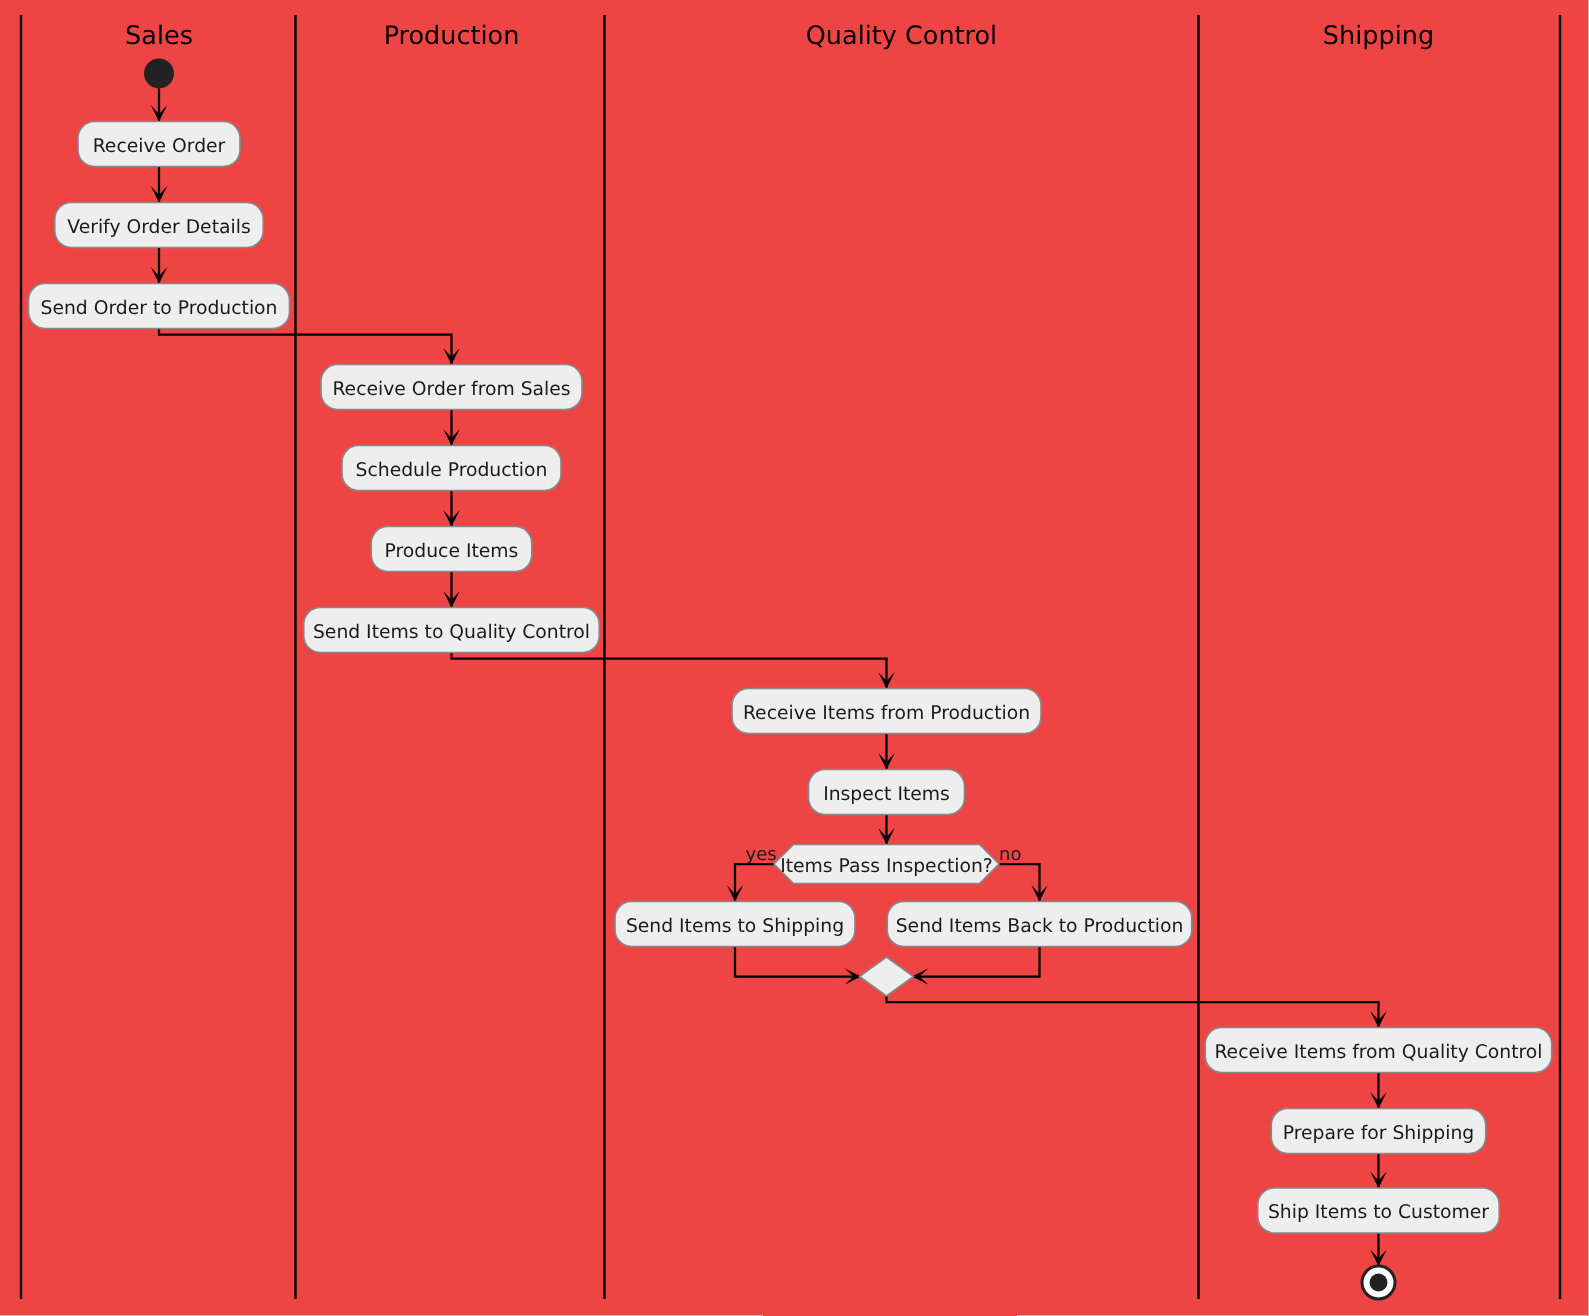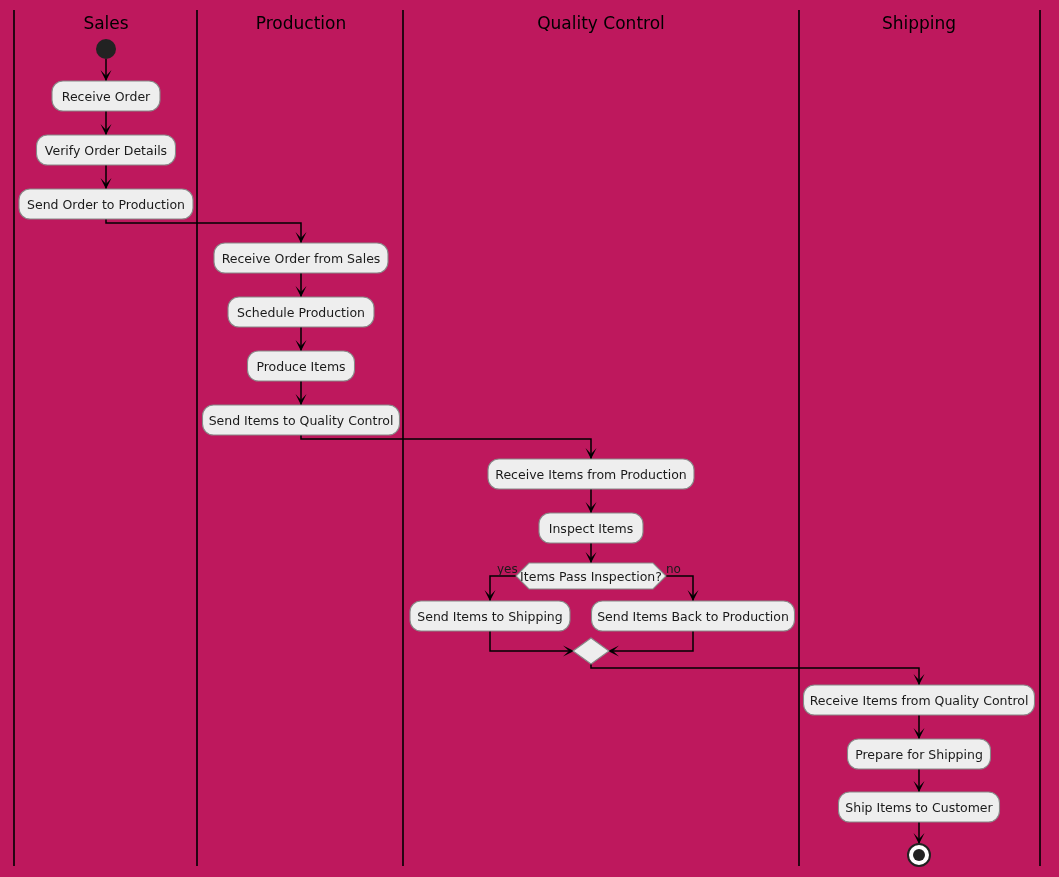--- a/index.html
+++ b/index.html
@@ -8,21 +8,21 @@
     padding: 0;
     background: #ffffff;
   }
   body {
     font-family: "DejaVu Sans", sans-serif;
   }
   #canvas {
     position: relative;
     width: 1059px;
     height: 877px;
-    background: #be185d;
+    background: #ef4444;
     overflow: hidden;
   }
   #diagram-svg {
     position: absolute;
     left: 0;
     top: 0;
     width: 1059px;
     height: 877px;
   }
   .lane-title {

